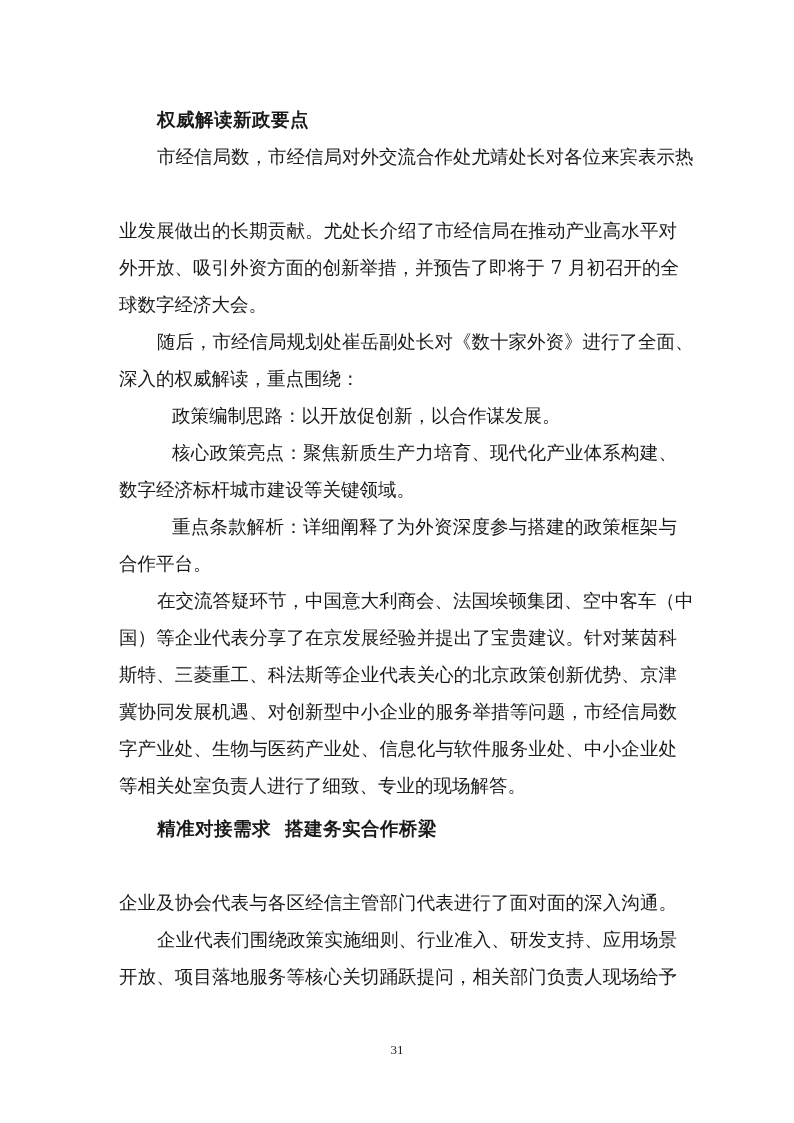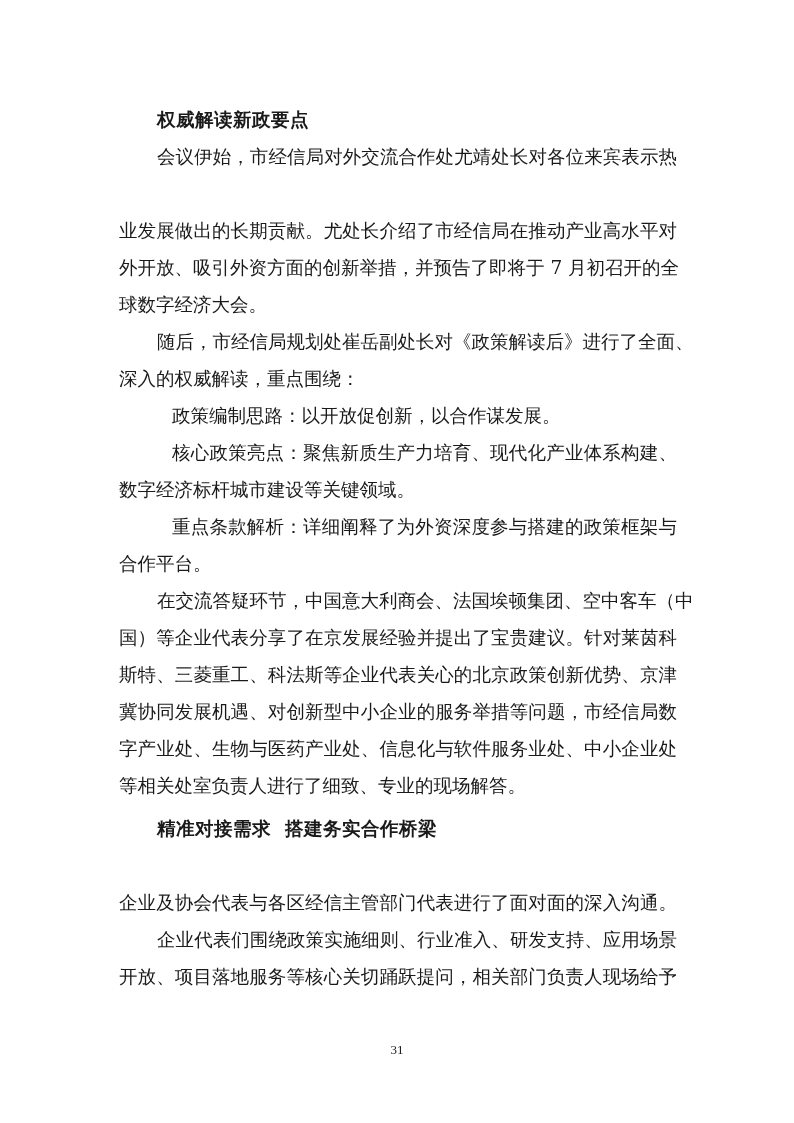--- a/index.html
+++ b/index.html
@@ -17,26 +17,26 @@
   .page-number { position: absolute; left: 0; width: 794px; top: 1042px; text-align: center;
                  font-size: 13px; font-family: "Liberation Serif", serif; }
 </style>
 </head>
 <body>
 
 <div class="page">
 
   <div class="heading" style="top:108px;">权威解读新政要点</div>
 
-  <div class="line indent" style="top:145px;">会议伊始，市经信局对外交流合作处尤靖处长对各位来宾表示热</div>
+  <div class="line indent" style="top:145px;">市经信局数，市经信局对外交流合作处尤靖处长对各位来宾表示热</div>
   <div class="line" style="top:219px;">业发展做出的长期贡献。尤处长介绍了市经信局在推动产业高水平对</div>
   <div class="line" style="top:256px;">外开放、吸引外资方面的创新举措，并预告了即将于 7 月初召开的全</div>
   <div class="line last" style="top:293px;">球数字经济大会。</div>
 
-  <div class="line indent" style="top:330px;">随后，市经信局规划处崔岳副处长对《政策解读后》进行了全面、</div>
+  <div class="line indent" style="top:330px;">随后，市经信局规划处崔岳副处长对《数十家外资》进行了全面、</div>
   <div class="line last" style="top:367px;">深入的权威解读，重点围绕：</div>
 
   <div class="line indent-list last" style="top:404px;">政策编制思路：以开放促创新，以合作谋发展。</div>
   <div class="line indent-list" style="top:441px;">核心政策亮点：聚焦新质生产力培育、现代化产业体系构建、</div>
   <div class="line last" style="top:478px;">数字经济标杆城市建设等关键领域。</div>
   <div class="line indent-list" style="top:515px;">重点条款解析：详细阐释了为外资深度参与搭建的政策框架与</div>
   <div class="line last" style="top:552px;">合作平台。</div>
 
   <div class="line indent" style="top:589px;">在交流答疑环节，中国意大利商会、法国埃顿集团、空中客车（中</div>
   <div class="line" style="top:626px;">国）等企业代表分享了在京发展经验并提出了宝贵建议。针对莱茵科</div>

